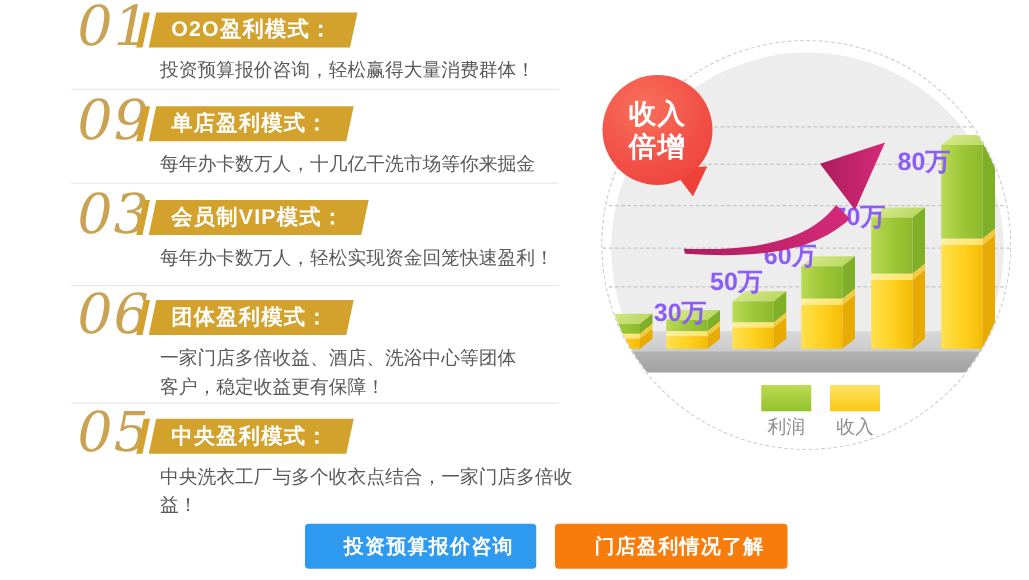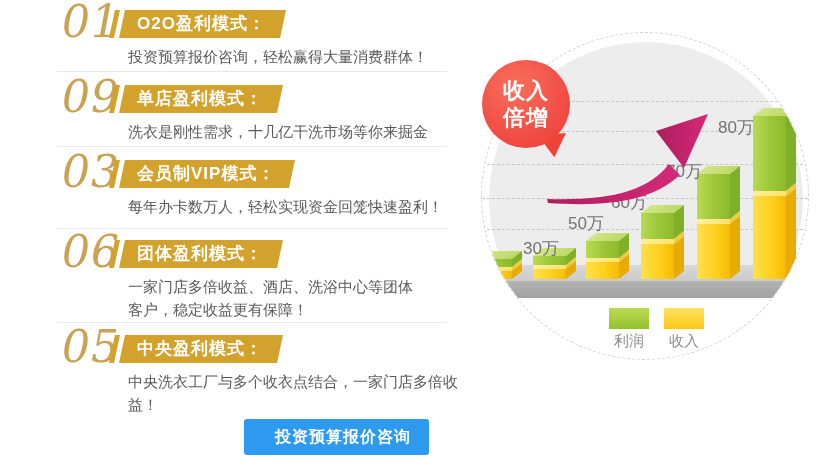--- a/index.html
+++ b/index.html
@@ -44,21 +44,21 @@
   .seg{position:relative;width:33px;}
   .seg::after{content:'';position:absolute;left:33px;top:0;width:10px;height:100%;
               transform:skewY(-38.66deg);transform-origin:left top;}
   .seg.profit{background:linear-gradient(to right,#b9da55,#9cc636 55%,#8cba2d);}
   .seg.profit::after{background:#7fae27;}
   .seg.band{background:linear-gradient(to right,#fff0a0,#ffe36a);}
   .seg.band::after{background:#f0ca40;}
   .seg.income{background:linear-gradient(to right,#ffe14d,#ffd01e 55%,#f4bb06);}
   .seg.income::after{background:#e7ab04;}
 
-  .bar-label{position:absolute;font-size:17px;font-weight:normal;color:#737373;}
+  .bar-label{position:absolute;font-size:20px;font-weight:bold;color:#8b5cf6;}
 
   .legend{position:absolute;}
   .legend-swatch{position:absolute;width:40px;height:21px;}
   .legend-swatch.green{background:linear-gradient(to bottom,#bcdb52,#93c22e);}
   .legend-swatch.yellow{background:linear-gradient(to bottom,#ffe264,#fbc713);}
   .legend-label{position:absolute;width:44px;text-align:center;
                 font-size:15px;color:#8d8d8d;}
 
   
   .arrow-svg{position:absolute;left:0;top:0;width:823px;height:464px;
@@ -91,21 +91,21 @@
       <div class="model-item" style="top: 4px;">
         <div class="model-num">01</div>
         <div class="badge-sliver"></div>
         <div class="model-badge"><span class="badge-text">O2O盈利模式：</span></div>
         <div class="model-desc">投资预算报价咨询，轻松赢得大量消费群体！</div>
       </div>
       <div class="model-item" style="top: 79px;">
         <div class="model-num">09</div>
         <div class="badge-sliver"></div>
         <div class="model-badge"><span class="badge-text">单店盈利模式：</span></div>
-        <div class="model-desc">洗衣是刚性需求，十几亿干洗市场等你来掘金</div>
+        <div class="model-desc">每年办卡数万人，十几亿干洗市场等你来掘金</div>
       </div>
       <div class="model-item" style="top: 154px;">
         <div class="model-num">03</div>
         <div class="badge-sliver"></div>
         <div class="model-badge"><span class="badge-text">会员制VIP模式：</span></div>
         <div class="model-desc">每年办卡数万人，轻松实现资金回笼快速盈利！</div>
       </div>
       <div class="model-item" style="top: 234px;">
         <div class="model-num">06</div>
         <div class="badge-sliver"></div>
@@ -200,13 +200,14 @@
     <polygon points="708,114 656,131 684,168" fill="url(#arrowGrad)"></polygon>
   </svg>
 
   <div class="bubble-tail"></div>
   <div class="bubble">
     <div>收入</div>
     <div>倍增</div>
   </div>
 
   <button class="btn btn-blue">投资预算报价咨询</button>
+  <button class="btn btn-orange">门店盈利情况了解</button>
 </div>
 
 </body></html>

